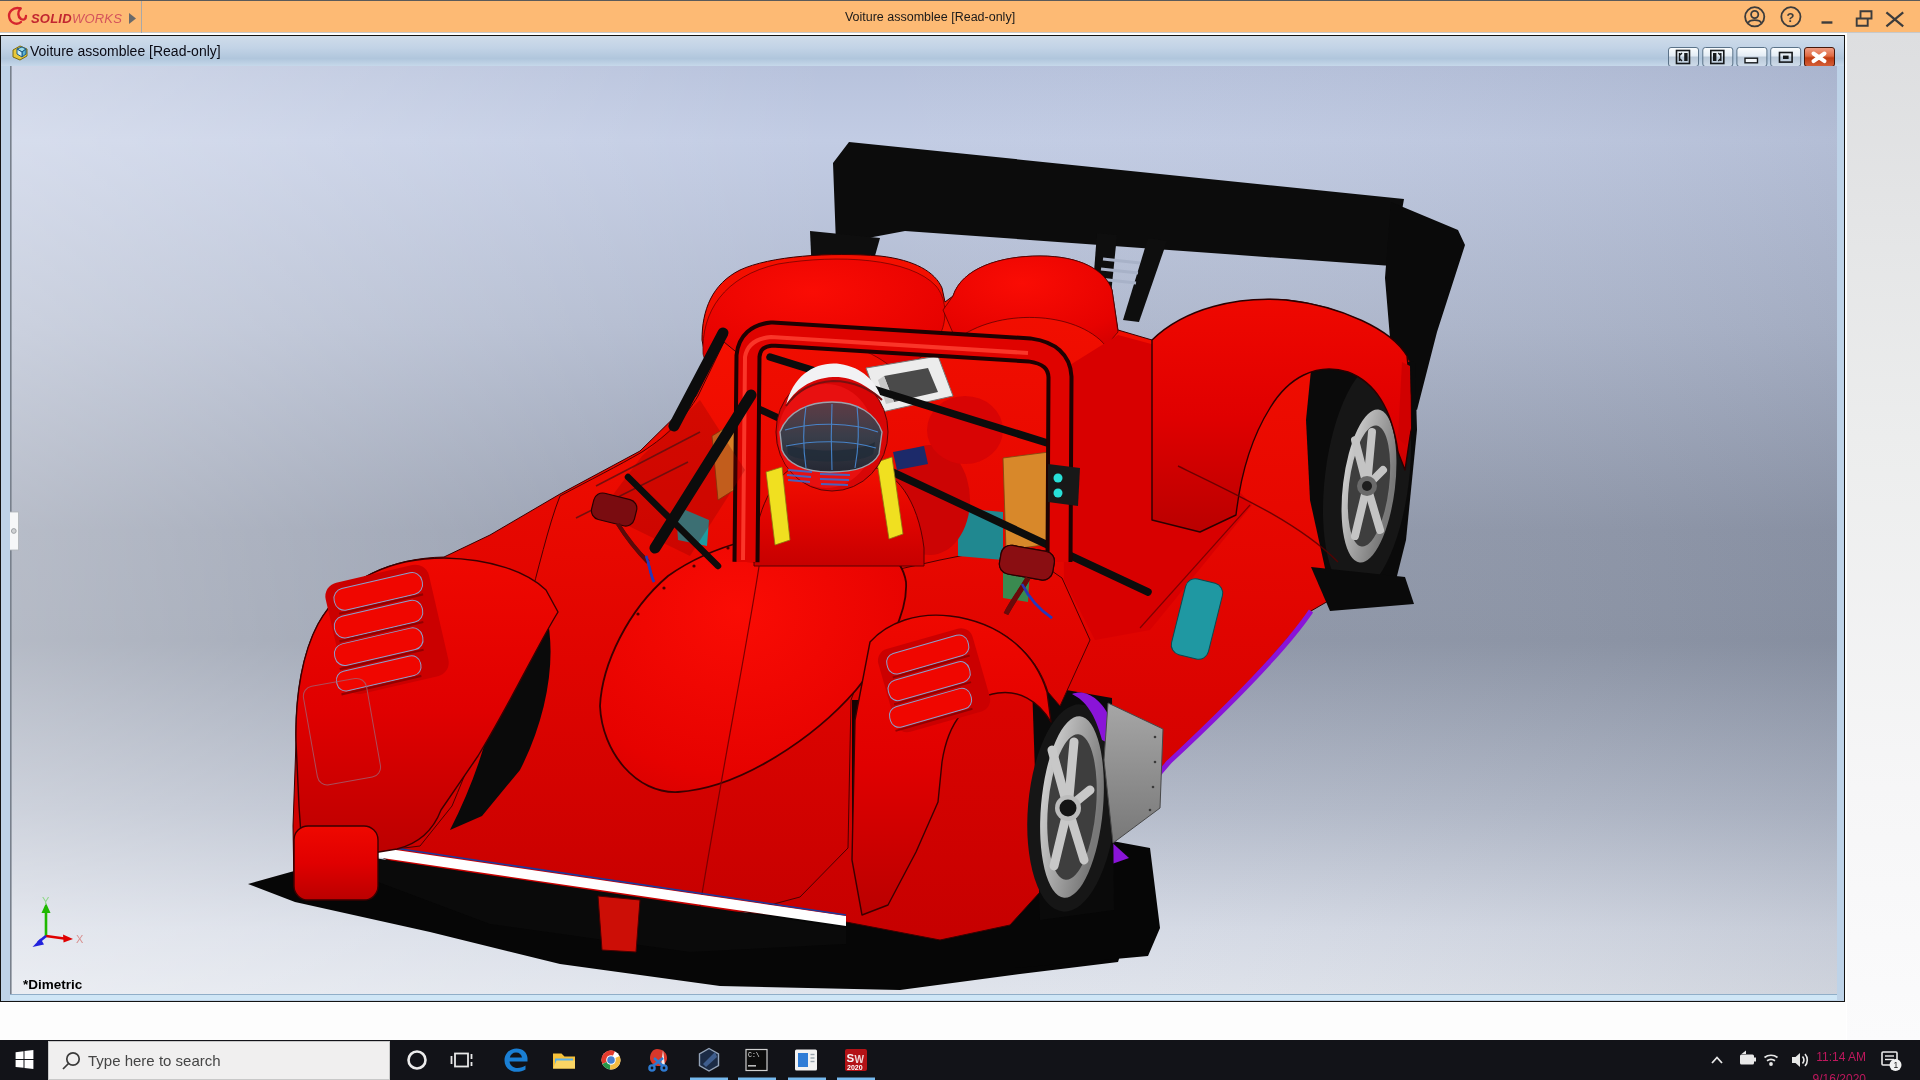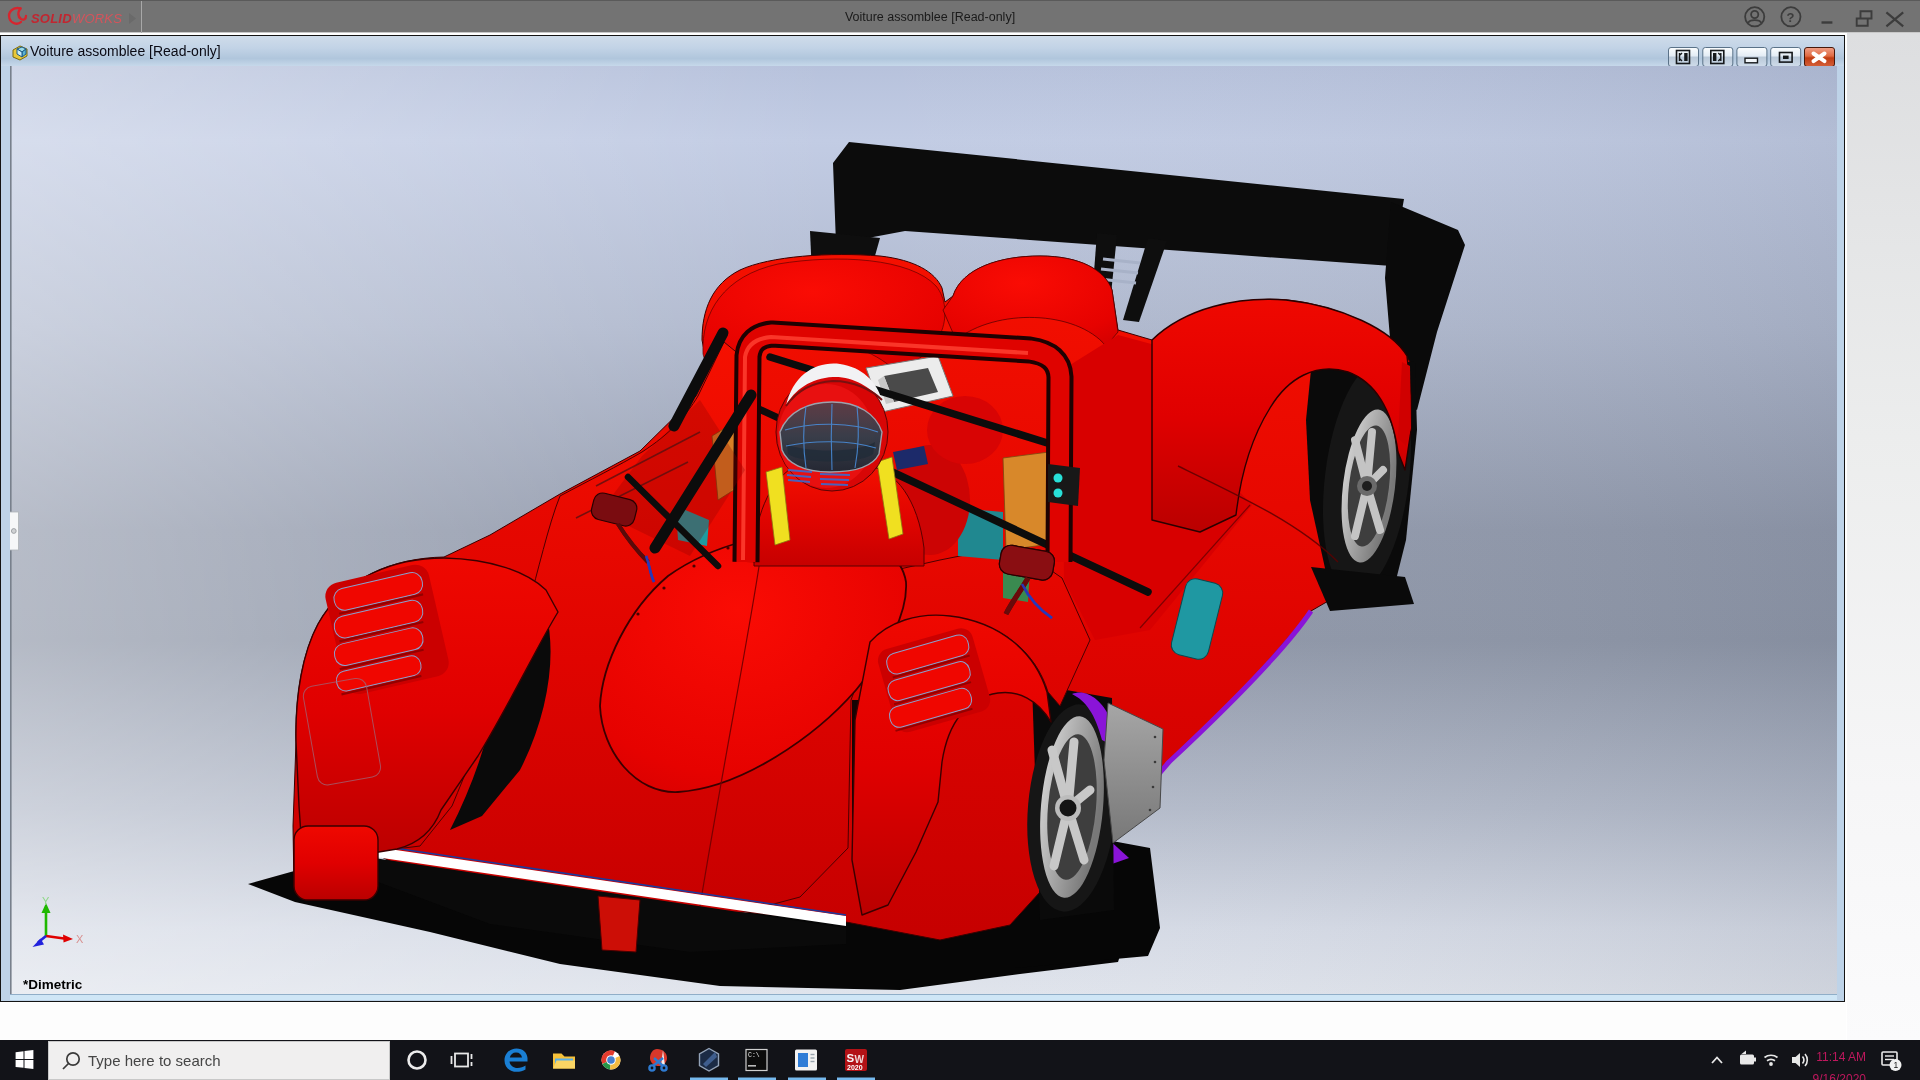--- a/index.html
+++ b/index.html
@@ -1,18 +1,18 @@
 <!DOCTYPE html>
 <html><head>
 <meta charset="utf-8">
 <style>
 html,body{margin:0;padding:0;width:1920px;height:1080px;overflow:hidden;background:#fff;font-family:"Liberation Sans",sans-serif;}
 #stage{position:absolute;left:0;top:0;width:1920px;height:1080px;}
 
-#topbar{position:absolute;left:0;top:0;width:1920px;height:33px;background:#737373;border-top:1px solid #5a5a5a;box-sizing:border-box;border-bottom:1px solid #c8c8c8;}
+#topbar{position:absolute;left:0;top:0;width:1920px;height:33px;background:#fdba74;border-top:1px solid #5a5a5a;box-sizing:border-box;border-bottom:1px solid #c8c8c8;}
 #topbar .vsep{position:absolute;left:141px;top:0;width:1px;height:32px;background:#a8a8a8;}
 #apptitle{position:absolute;left:0;top:0;width:1860px;text-align:center;line-height:32px;font-size:12.5px;color:#1a1a1a;}
 
 #docwin{position:absolute;left:0px;top:35px;width:1845px;height:967px;background:#bed3e8;border:1.6px solid #141414;box-sizing:border-box;}
 #dtitle{position:absolute;left:0px;top:0px;width:100%;height:30px;background:linear-gradient(#cfdcea 0%,#c2d3e6 40%,#b0c6dc 75%,#c6d8ea 100%);}
 #dtitletxt{position:absolute;left:29px;top:0;height:30px;line-height:30px;font-size:14px;color:#0a0a14;}
 #viewport{position:absolute;left:9px;top:30px;width:1827px;height:928px;}
 #vbottom{position:absolute;left:9px;top:958px;width:1827px;height:6px;background:#cfe6f6;border-top:1px solid #90aec8;box-sizing:border-box;}
 
 #rightgutter{position:absolute;left:1846.6px;top:33px;width:74px;height:1007px;background:linear-gradient(#dddee0 0%,#eceded 40%,#f6f6f7 75%,#fbfbfc 100%);}

